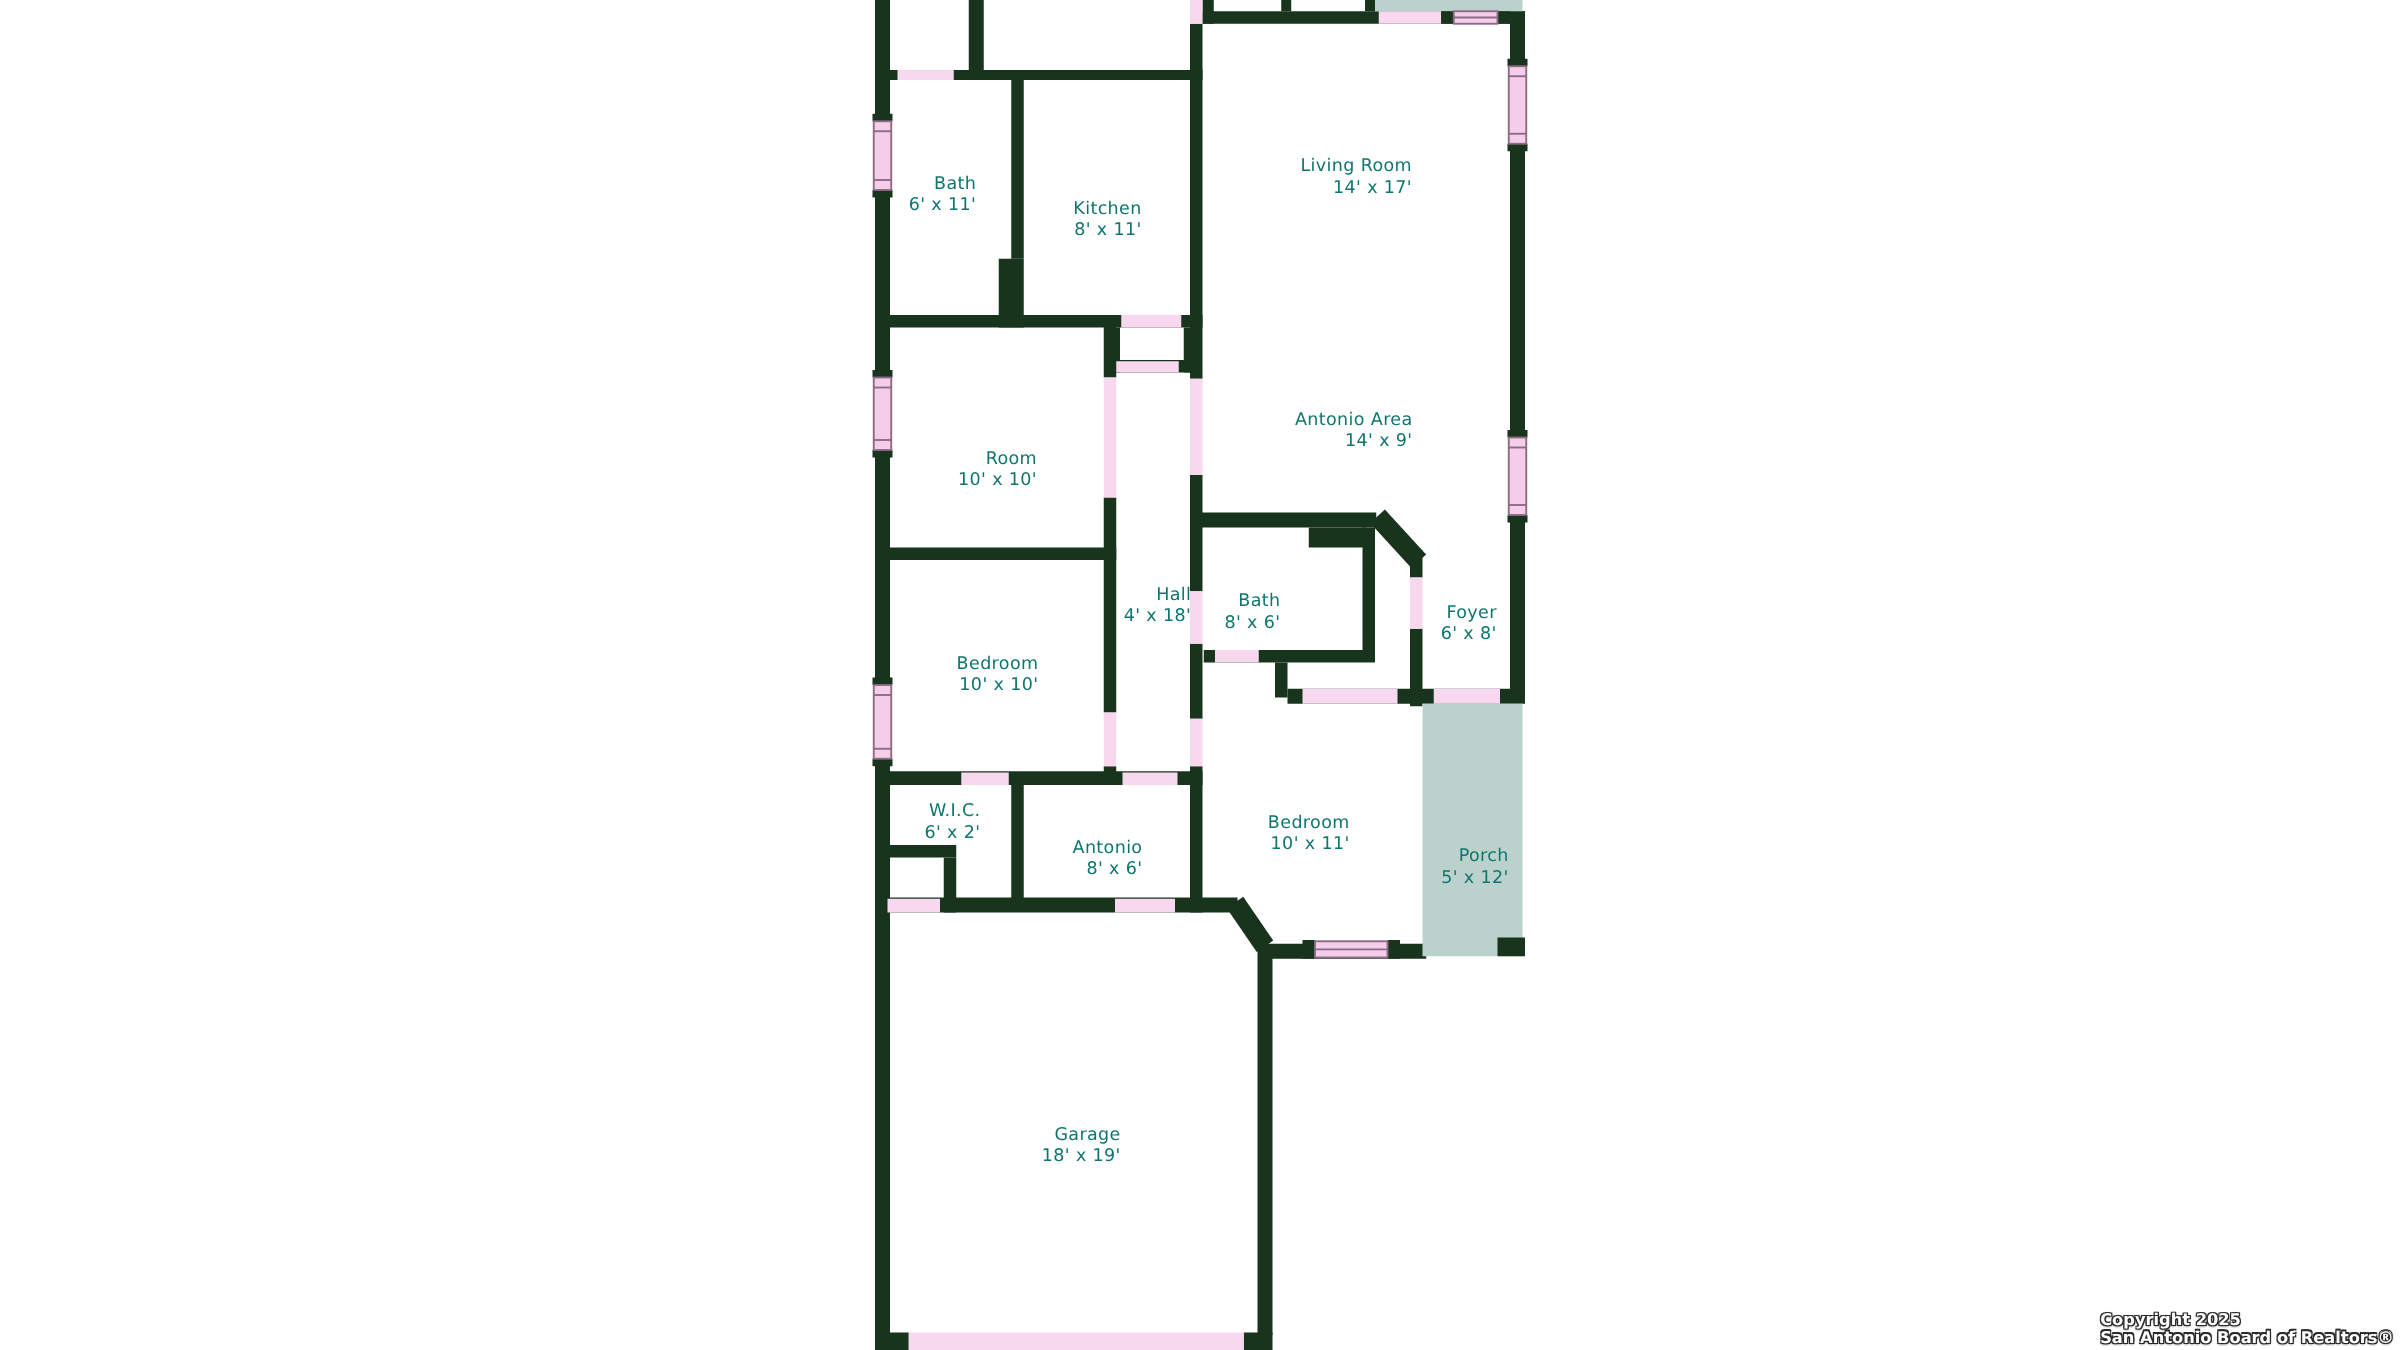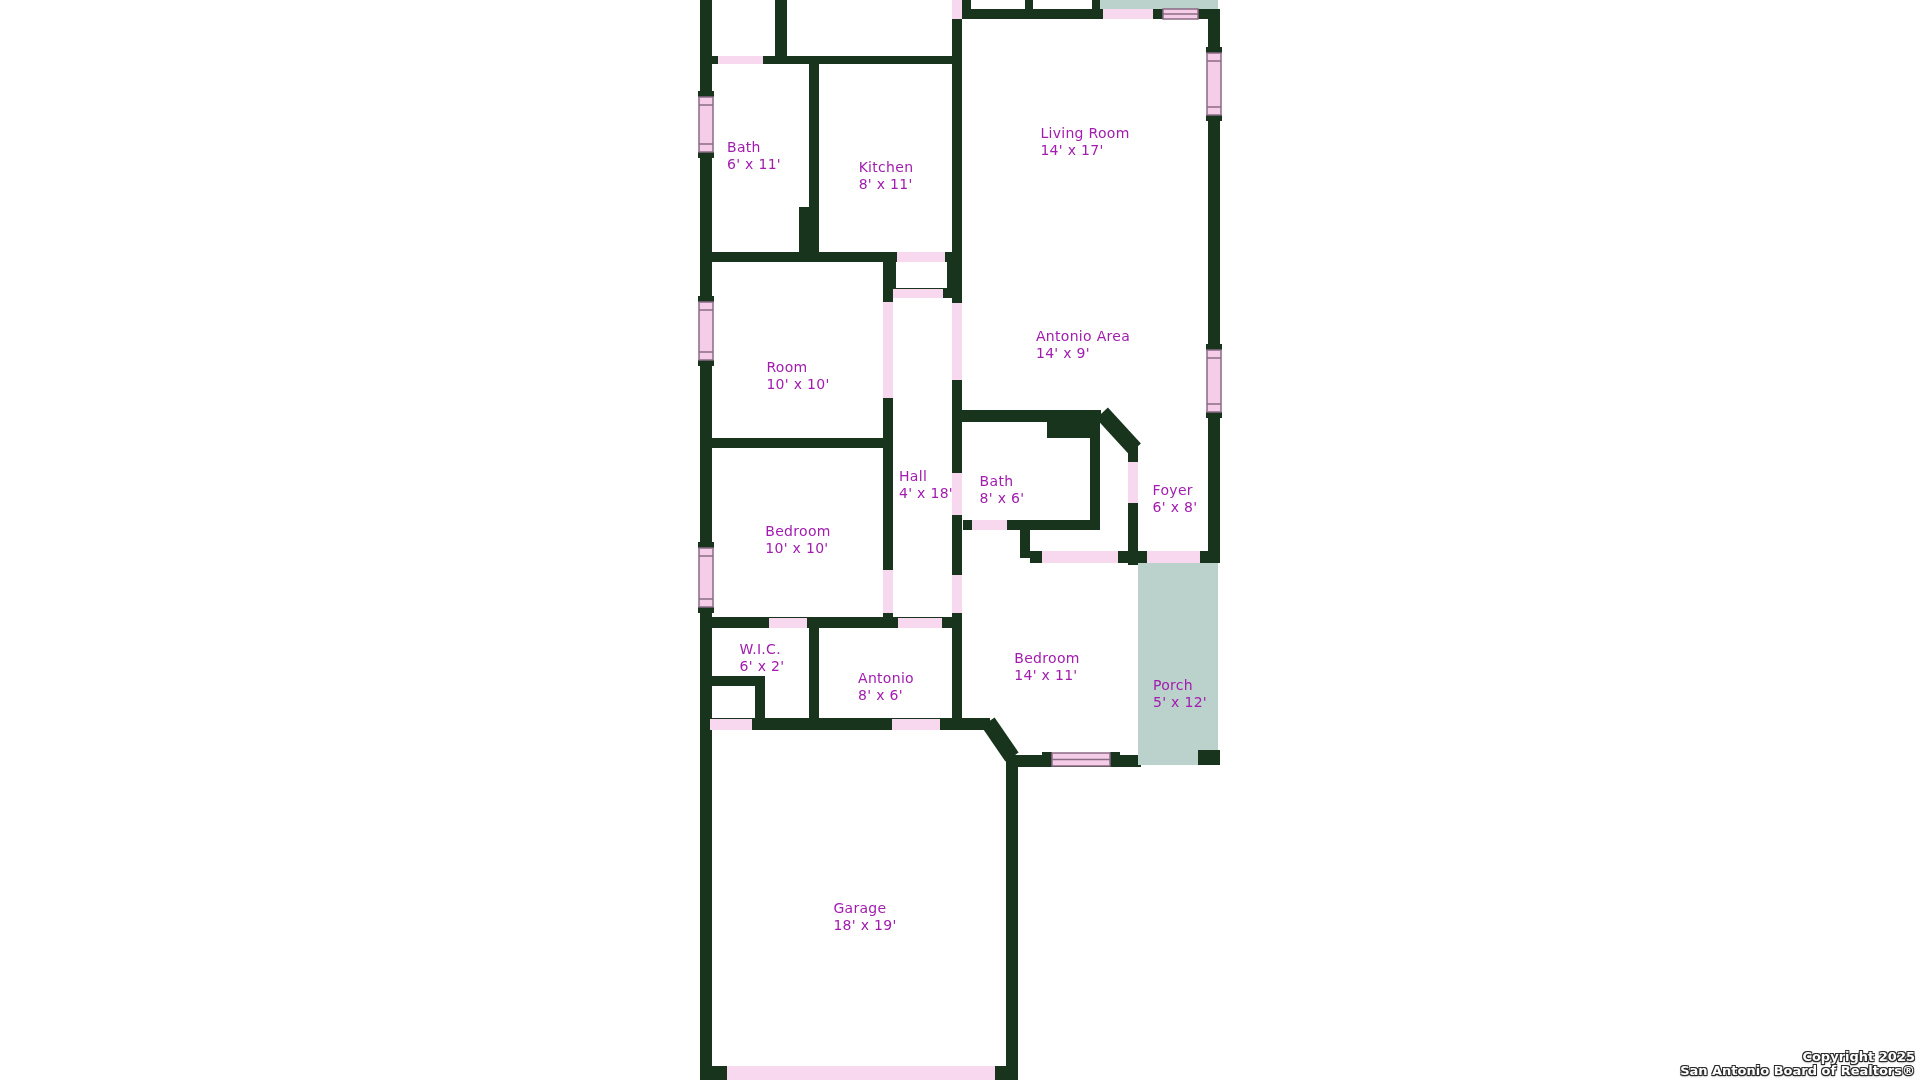--- a/index.html
+++ b/index.html
@@ -5,23 +5,23 @@
   html,body{margin:0;padding:0;background:#ffffff;}
   #stage{position:relative;width:1920px;height:1080px;background:#ffffff;overflow:hidden;
          font-family:"DejaVu Sans","Liberation Sans",sans-serif;}
   svg{position:absolute;left:0;top:0;}
   .wall{fill:#18341d;}
   .diag{stroke:#18341d;}
   .open{fill:#f8d8ee;}
   .teal{fill:#bbd1cb;}
   .winbody{fill:#f5cde8;stroke:#8a6b84;stroke-width:1.5;}
   .winline{stroke:#8a6b84;stroke-width:1.5;}
-  .room-label{position:absolute;transform:translate(-50%,-50%);text-align:left;
-              color:#a21caf;font-size:14px;line-height:17px;letter-spacing:.3px;white-space:nowrap;}
-  .copyright{position:absolute;right:5px;bottom:2px;text-align:right;font-weight:bold;
+  .room-label{position:absolute;transform:translate(-50%,-50%);text-align:right;
+              color:#0f766e;font-size:14px;line-height:17px;letter-spacing:.3px;white-space:nowrap;}
+  .copyright{position:absolute;right:5px;bottom:2px;text-align:left;font-weight:bold;
              font-size:13px;line-height:14px;color:#ffffff;white-space:nowrap;
              text-shadow:-1px -1px 0 #2a2a2a,1px -1px 0 #2a2a2a,-1px 1px 0 #2a2a2a,1px 1px 0 #2a2a2a,0 1px 2px #000;}
 </style>
 </head>
 <body>
 
 <div id="stage">
 
   <svg width="1920" height="1080" viewBox="0 0 1920 1080">
 
@@ -187,21 +187,21 @@
   <div class="room-label" style="left:886px;top:176px"><span>Kitchen</span><br><span>8' x 11'</span></div>
   <div class="room-label" style="left:1085px;top:142px"><span>Living Room</span><br><span>14' x 17'</span></div>
   <div class="room-label" style="left:798px;top:376px"><span>Room</span><br><span>10' x 10'</span></div>
   <div class="room-label" style="left:1083px;top:345px"><span>Antonio Area</span><br><span>14' x 9'</span></div>
   <div class="room-label" style="left:926px;top:485px"><span>Hall</span><br><span>4' x 18'</span></div>
   <div class="room-label" style="left:1002px;top:490px"><span>Bath</span><br><span>8' x 6'</span></div>
   <div class="room-label" style="left:1175px;top:499px"><span>Foyer</span><br><span>6' x 8'</span></div>
   <div class="room-label" style="left:798px;top:540px"><span>Bedroom</span><br><span>10' x 10'</span></div>
   <div class="room-label" style="left:762px;top:658px"><span>W.I.C.</span><br><span>6' x 2'</span></div>
   <div class="room-label" style="left:886px;top:687px"><span>Antonio</span><br><span>8' x 6'</span></div>
-  <div class="room-label" style="left:1047px;top:667px"><span>Bedroom</span><br><span>14' x 11'</span></div>
+  <div class="room-label" style="left:1047px;top:667px"><span>Bedroom</span><br><span>10' x 11'</span></div>
   <div class="room-label" style="left:1180px;top:694px"><span>Porch</span><br><span>5' x 12'</span></div>
   <div class="room-label" style="left:865px;top:917px"><span>Garage</span><br><span>18' x 19'</span></div>
 
   <div class="copyright">
     <span>Copyright 2025</span><br>
     <span>San Antonio Board of Realtors®</span>
   </div>
 
 </div>
 

